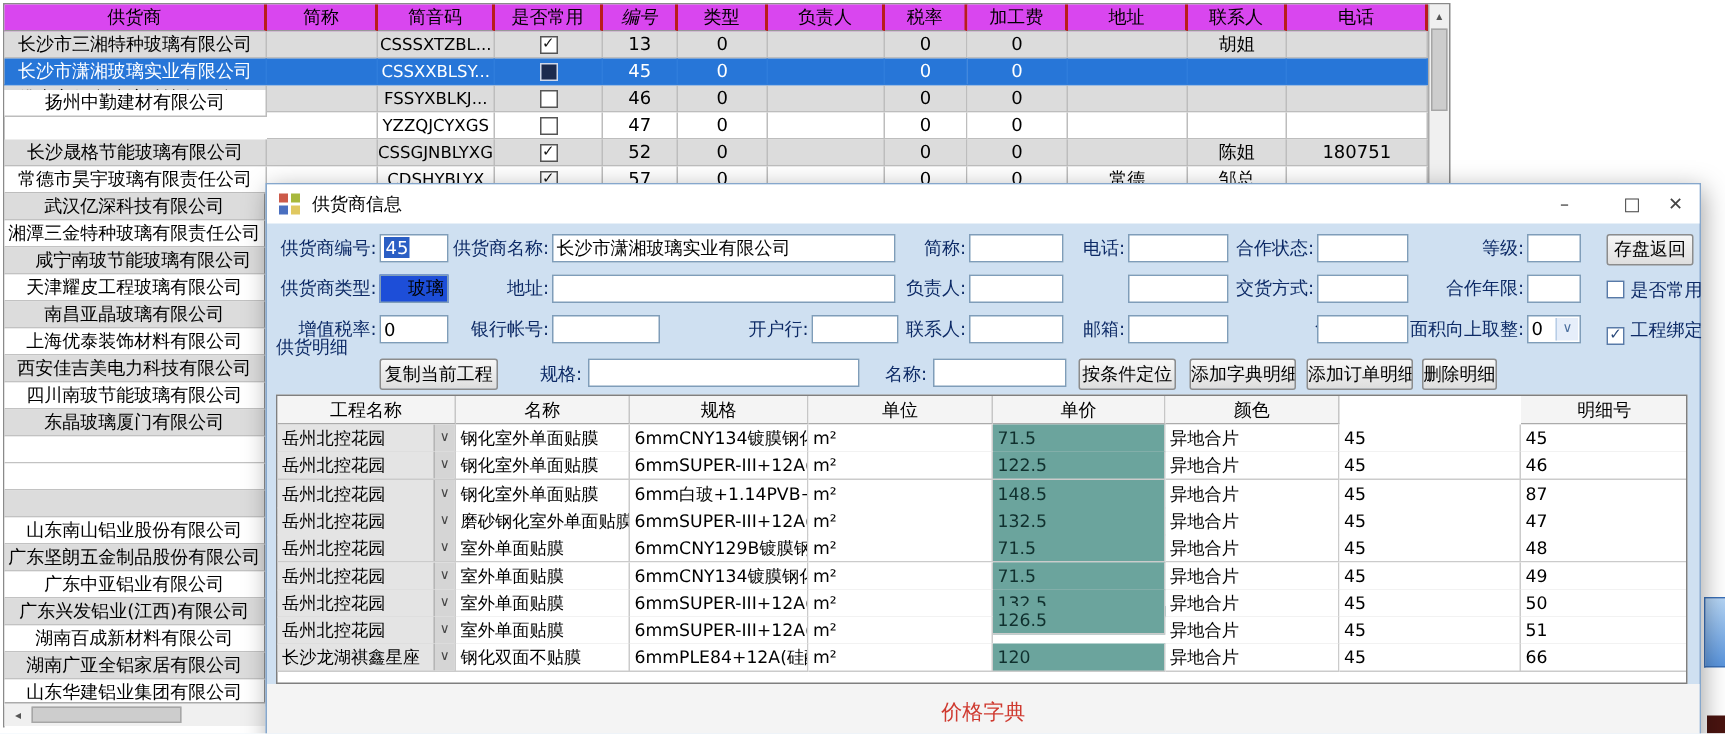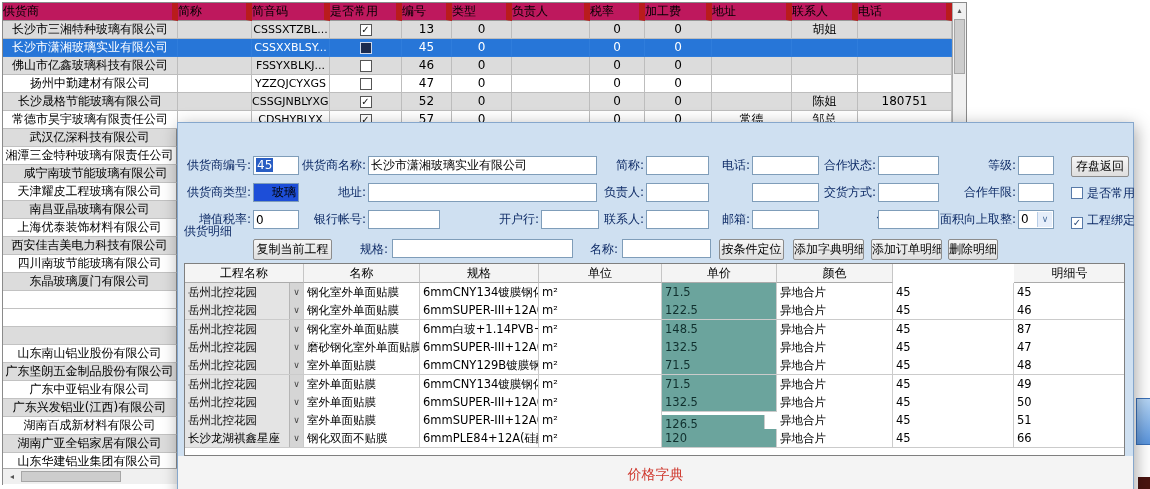--- a/index.html
+++ b/index.html
@@ -2,22 +2,22 @@
 <html><head>
 <meta charset="utf-8">
 <style>
   html,body{margin:0;padding:0;background:#fff;}
   .stage{position:relative;width:1150px;height:489px;background:#ffffff;overflow:hidden;
          font-family:"DejaVu Sans","Liberation Sans",sans-serif;font-size:12px;color:#000;}
   
   .tframe-top{position:absolute;left:2px;top:2px;width:964px;height:1px;background:#8a8a8a;}
   .tframe-left{position:absolute;left:2px;top:2px;width:1px;height:483px;background:#8a8a8a;}
   .tframe-right{position:absolute;left:966px;top:2px;width:1px;height:120px;background:#8a8a8a;}
-  .bghead{position:absolute;top:3px;height:18px;line-height:17px;box-sizing:border-box;background:#be185d;
-          border-right:6px solid #b91c1c;border-bottom:1px solid #989898;color:#000;overflow:hidden;white-space:nowrap;}
+  .bghead{position:absolute;top:3px;height:18px;line-height:17px;box-sizing:border-box;background:#d946ef;
+          border-right:2px solid #b91c1c;border-bottom:1px solid #989898;text-align:center;color:#000;overflow:hidden;white-space:nowrap;}
   .bgcell{position:absolute;height:18px;line-height:17px;box-sizing:border-box;background:#fff;
           border-right:1px solid #bdbdbd;border-bottom:1px solid #bdbdbd;text-align:center;overflow:hidden;white-space:nowrap;}
   .bgcell.shade{background:#dcdcdc;}
   .bgcell.sel{background:#2776d8;color:#fff;border-color:#2f7ddc;}
   .bgcell.pinyin{font-size:11px;letter-spacing:0;}
   .leftcell{position:absolute;left:3px;width:174px;height:18px;line-height:17px;box-sizing:border-box;background:#fff;
             border-right:1px solid #8f8f8f;border-bottom:1px solid #c2c2c2;text-align:center;overflow:hidden;white-space:nowrap;}
   .leftcell.shade{background:#dcdcdc;}
   .cb{display:inline-block;width:12px;height:12px;box-sizing:border-box;border:1px solid #555;background:#fff;
       line-height:10px;font-size:10px;text-align:center;vertical-align:middle;color:#111;}
@@ -75,21 +75,21 @@
 <div class="stage">
 
   <div class="tframe-top"></div>
   <div class="tframe-left"></div>
   <div class="tframe-right"></div>
   <div id="bg-table">
       <div class="bghead" style="left: 3px; width: 175px;">供货商</div>
       <div class="bghead" style="left: 178px; width: 74px;">简称</div>
       <div class="bghead" style="left: 252px; width: 78px;">简音码</div>
       <div class="bghead" style="left: 330px; width: 72px;">是否常用</div>
-      <div class="bghead" style="left: 402px; width: 50px;">编号</div>
+      <div class="bghead" style="left: 402px; width: 50px; font-style: italic;">编号</div>
       <div class="bghead" style="left: 452px; width: 60px;">类型</div>
       <div class="bghead" style="left: 512px; width: 78px;">负责人</div>
       <div class="bghead" style="left: 590px; width: 55px;">税率</div>
       <div class="bghead" style="left: 645px; width: 67px;">加工费</div>
       <div class="bghead" style="left: 712px; width: 80px;">地址</div>
       <div class="bghead" style="left: 792px; width: 66px;">联系人</div>
       <div class="bghead" style="left: 858px; width: 94px;">电话</div>
       <div class="bgcell shade" style="left: 3px; width: 175px; top: 21px;">长沙市三湘特种玻璃有限公司</div>
       <div class="bgcell shade" style="left: 178px; width: 74px; top: 21px;"></div>
       <div class="bgcell pinyin shade" style="left: 252px; width: 78px; top: 21px;">CSSSXTZBL...</div>
@@ -119,21 +119,21 @@
       <div class="bgcell pinyin shade" style="left: 252px; width: 78px; top: 57px;">FSSYXBLKJ...</div>
       <div class="bgcell shade" style="left: 330px; width: 72px; top: 57px;"><span class="cb"></span></div>
       <div class="bgcell shade" style="left: 402px; width: 50px; top: 57px;">46</div>
       <div class="bgcell shade" style="left: 452px; width: 60px; top: 57px;">0</div>
       <div class="bgcell shade" style="left: 512px; width: 78px; top: 57px;"></div>
       <div class="bgcell shade" style="left: 590px; width: 55px; top: 57px;">0</div>
       <div class="bgcell shade" style="left: 645px; width: 67px; top: 57px;">0</div>
       <div class="bgcell shade" style="left: 712px; width: 80px; top: 57px;"></div>
       <div class="bgcell shade" style="left: 792px; width: 66px; top: 57px;"></div>
       <div class="bgcell shade" style="left: 858px; width: 94px; top: 57px;"></div>
-      <div class="bgcell" style="left: 3px; width: 175px; top: 75px;">扬州中勤建材有限公司</div>
+      <div class="bgcell" style="left: 3px; width: 175px; top: 60px;">扬州中勤建材有限公司</div>
       <div class="bgcell" style="left: 178px; width: 74px; top: 75px;"></div>
       <div class="bgcell pinyin" style="left: 252px; width: 78px; top: 75px;">YZZQJCYXGS</div>
       <div class="bgcell" style="left: 330px; width: 72px; top: 75px;"><span class="cb"></span></div>
       <div class="bgcell" style="left: 402px; width: 50px; top: 75px;">47</div>
       <div class="bgcell" style="left: 452px; width: 60px; top: 75px;">0</div>
       <div class="bgcell" style="left: 512px; width: 78px; top: 75px;"></div>
       <div class="bgcell" style="left: 590px; width: 55px; top: 75px;">0</div>
       <div class="bgcell" style="left: 645px; width: 67px; top: 75px;">0</div>
       <div class="bgcell" style="left: 712px; width: 80px; top: 75px;"></div>
       <div class="bgcell" style="left: 792px; width: 66px; top: 75px;"></div>
@@ -189,20 +189,32 @@
   </div>
   <div class="hscroll">
     <div class="arr">◂</div>
     <div class="thumb"></div>
   </div>
 
   <div class="blue-frag"></div>
   <div class="dark-frag"></div>
 
   <div class="dialog">
+    <div class="titlebar">
+      <div class="dlg-icon">
+        <span class="q1"></span>
+          <span class="q2"></span>
+          <span class="q3"></span>
+          <span class="q4"></span>
+      </div>
+      <div class="dlg-title">供货商信息</div>
+      <div class="winbtn" style="left:848px">–</div>
+      <div class="winbtn" style="left:893px">□</div>
+      <div class="winbtn" style="left:922px">✕</div>
+    </div>
 
     <div id="dlg-fields">
         <div class="flabel" style="left: 7px; width: 66px; top: 33px;">供货商编号:</div>
         <div class="finput fsel" style="left: 75px; width: 46px; top: 33px;"><span class="hl">45</span></div>
         <div class="flabel" style="left: 122px; width: 66px; top: 33px;">供货商名称:</div>
         <input type="text" class="finput" value="长沙市潇湘玻璃实业有限公司" style="left: 190px; width: 229px; top: 33px;">
         <div class="flabel" style="left: 432px; width: 34px; top: 33px;">简称:</div>
         <input type="text" class="finput" style="left: 468px; width: 63px; top: 33px;">
         <div class="flabel" style="left: 538px; width: 34px; top: 33px;">电话:</div>
         <input type="text" class="finput" style="left: 574px; width: 67px; top: 33px;">
@@ -320,21 +332,21 @@
         <div class="gcell" style="left: 235px; width: 119px; top: 128.8px;">6mmSUPER-III+12A(硅...</div>
         <div class="gcell" style="left: 354px; width: 123px; top: 128.8px;">m²</div>
         <div class="gcell price" style="left: 477px; width: 115px; top: 128.8px;">132.5</div>
         <div class="gcell" style="left: 592px; width: 116px; top: 128.8px;">异地合片</div>
         <div class="gcell" style="left: 708px; width: 121px; top: 128.8px;">45</div>
         <div class="gcell" style="left: 829px; width: 112px; top: 128.8px;">50</div>
         <div class="gcell gcombo" style="left: 0px; width: 119px; top: 147.1px;"><span>岳州北控花园</span><div class="chev">∨</div></div>
         <div class="gcell" style="left: 119px; width: 116px; top: 147.1px;">室外单面贴膜</div>
         <div class="gcell" style="left: 235px; width: 119px; top: 147.1px;">6mmSUPER-III+12A(硅...</div>
         <div class="gcell" style="left: 354px; width: 123px; top: 147.1px;">m²</div>
-        <div class="gcell price" style="left: 477px; width: 103px; top: 151px;">126.5</div>
+        <div class="gcell price" style="left: 477px; width: 115px; top: 140px;">126.5</div>
         <div class="gcell" style="left: 592px; width: 116px; top: 147.1px;">异地合片</div>
         <div class="gcell" style="left: 708px; width: 121px; top: 147.1px;">45</div>
         <div class="gcell" style="left: 829px; width: 112px; top: 147.1px;">51</div>
         <div class="gcell gcombo" style="left: 0px; width: 119px; top: 165.4px;"><span>长沙龙湖祺鑫星座</span><div class="chev">∨</div></div>
         <div class="gcell" style="left: 119px; width: 116px; top: 165.4px;">钢化双面不贴膜</div>
         <div class="gcell" style="left: 235px; width: 119px; top: 165.4px;">6mmPLE84+12A(硅酮胶...</div>
         <div class="gcell" style="left: 354px; width: 123px; top: 165.4px;">m²</div>
         <div class="gcell price" style="left: 477px; width: 115px; top: 165.4px;">120</div>
         <div class="gcell" style="left: 592px; width: 116px; top: 165.4px;">异地合片</div>
         <div class="gcell" style="left: 708px; width: 121px; top: 165.4px;">45</div>

